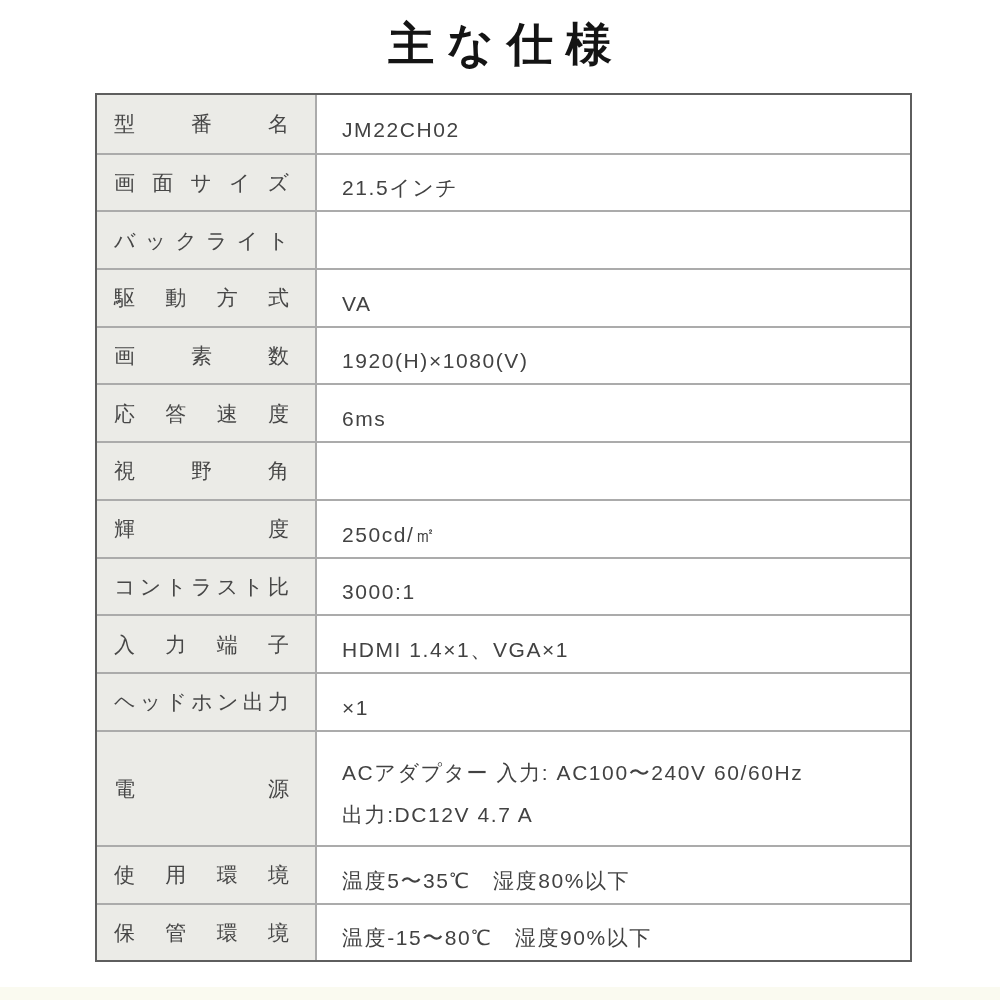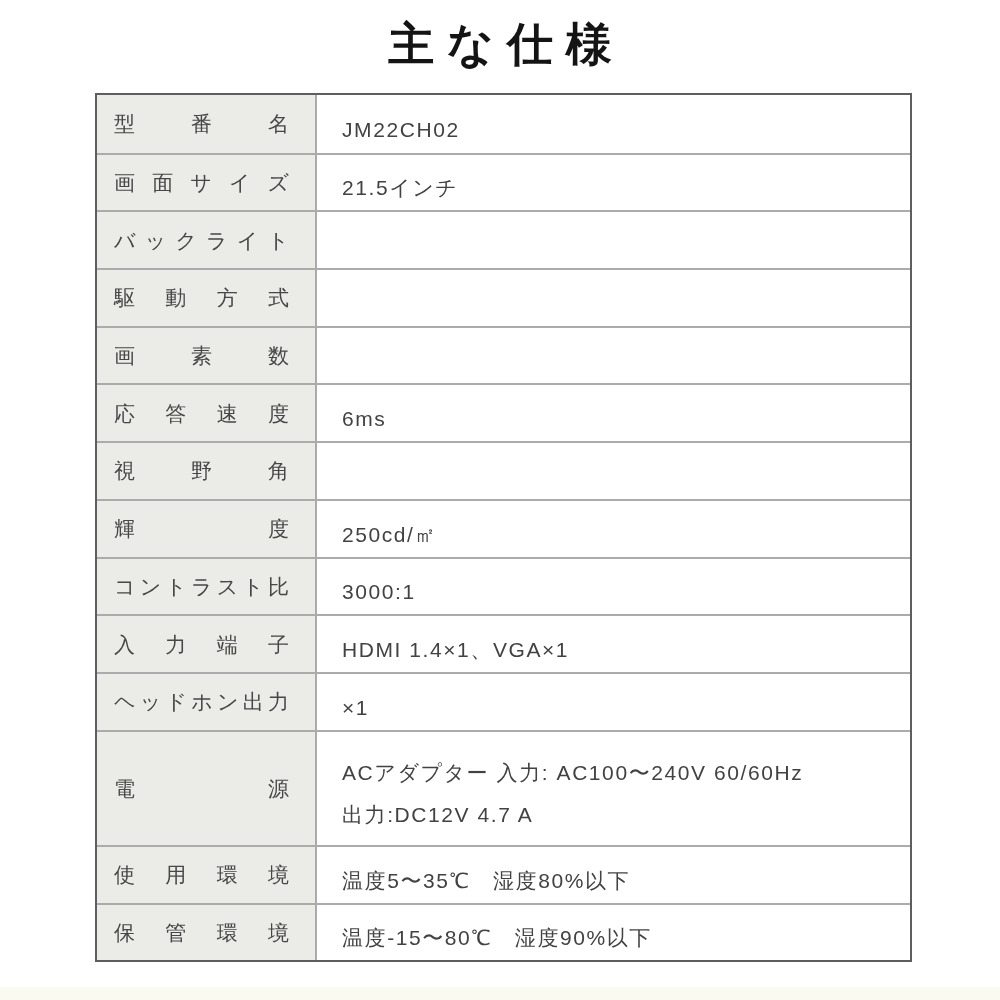--- a/index.html
+++ b/index.html
@@ -144,28 +144,34 @@
       </div>
       <div class="spec-row">
         <div class="label-cell">
           <div class="label-justify">
             <span>駆</span>
             <span>動</span>
             <span>方</span>
             <span>式</span>
           </div>
         </div>
+        <div class="value-cell">
+          <div class="value-line">VA</div>
+        </div>
       </div>
       <div class="spec-row">
         <div class="label-cell">
           <div class="label-justify">
             <span>画</span>
             <span>素</span>
             <span>数</span>
           </div>
+        </div>
+        <div class="value-cell">
+          <div class="value-line">1920(H)×1080(V)</div>
         </div>
       </div>
       <div class="spec-row">
         <div class="label-cell">
           <div class="label-justify">
             <span>応</span>
             <span>答</span>
             <span>速</span>
             <span>度</span>
           </div>

